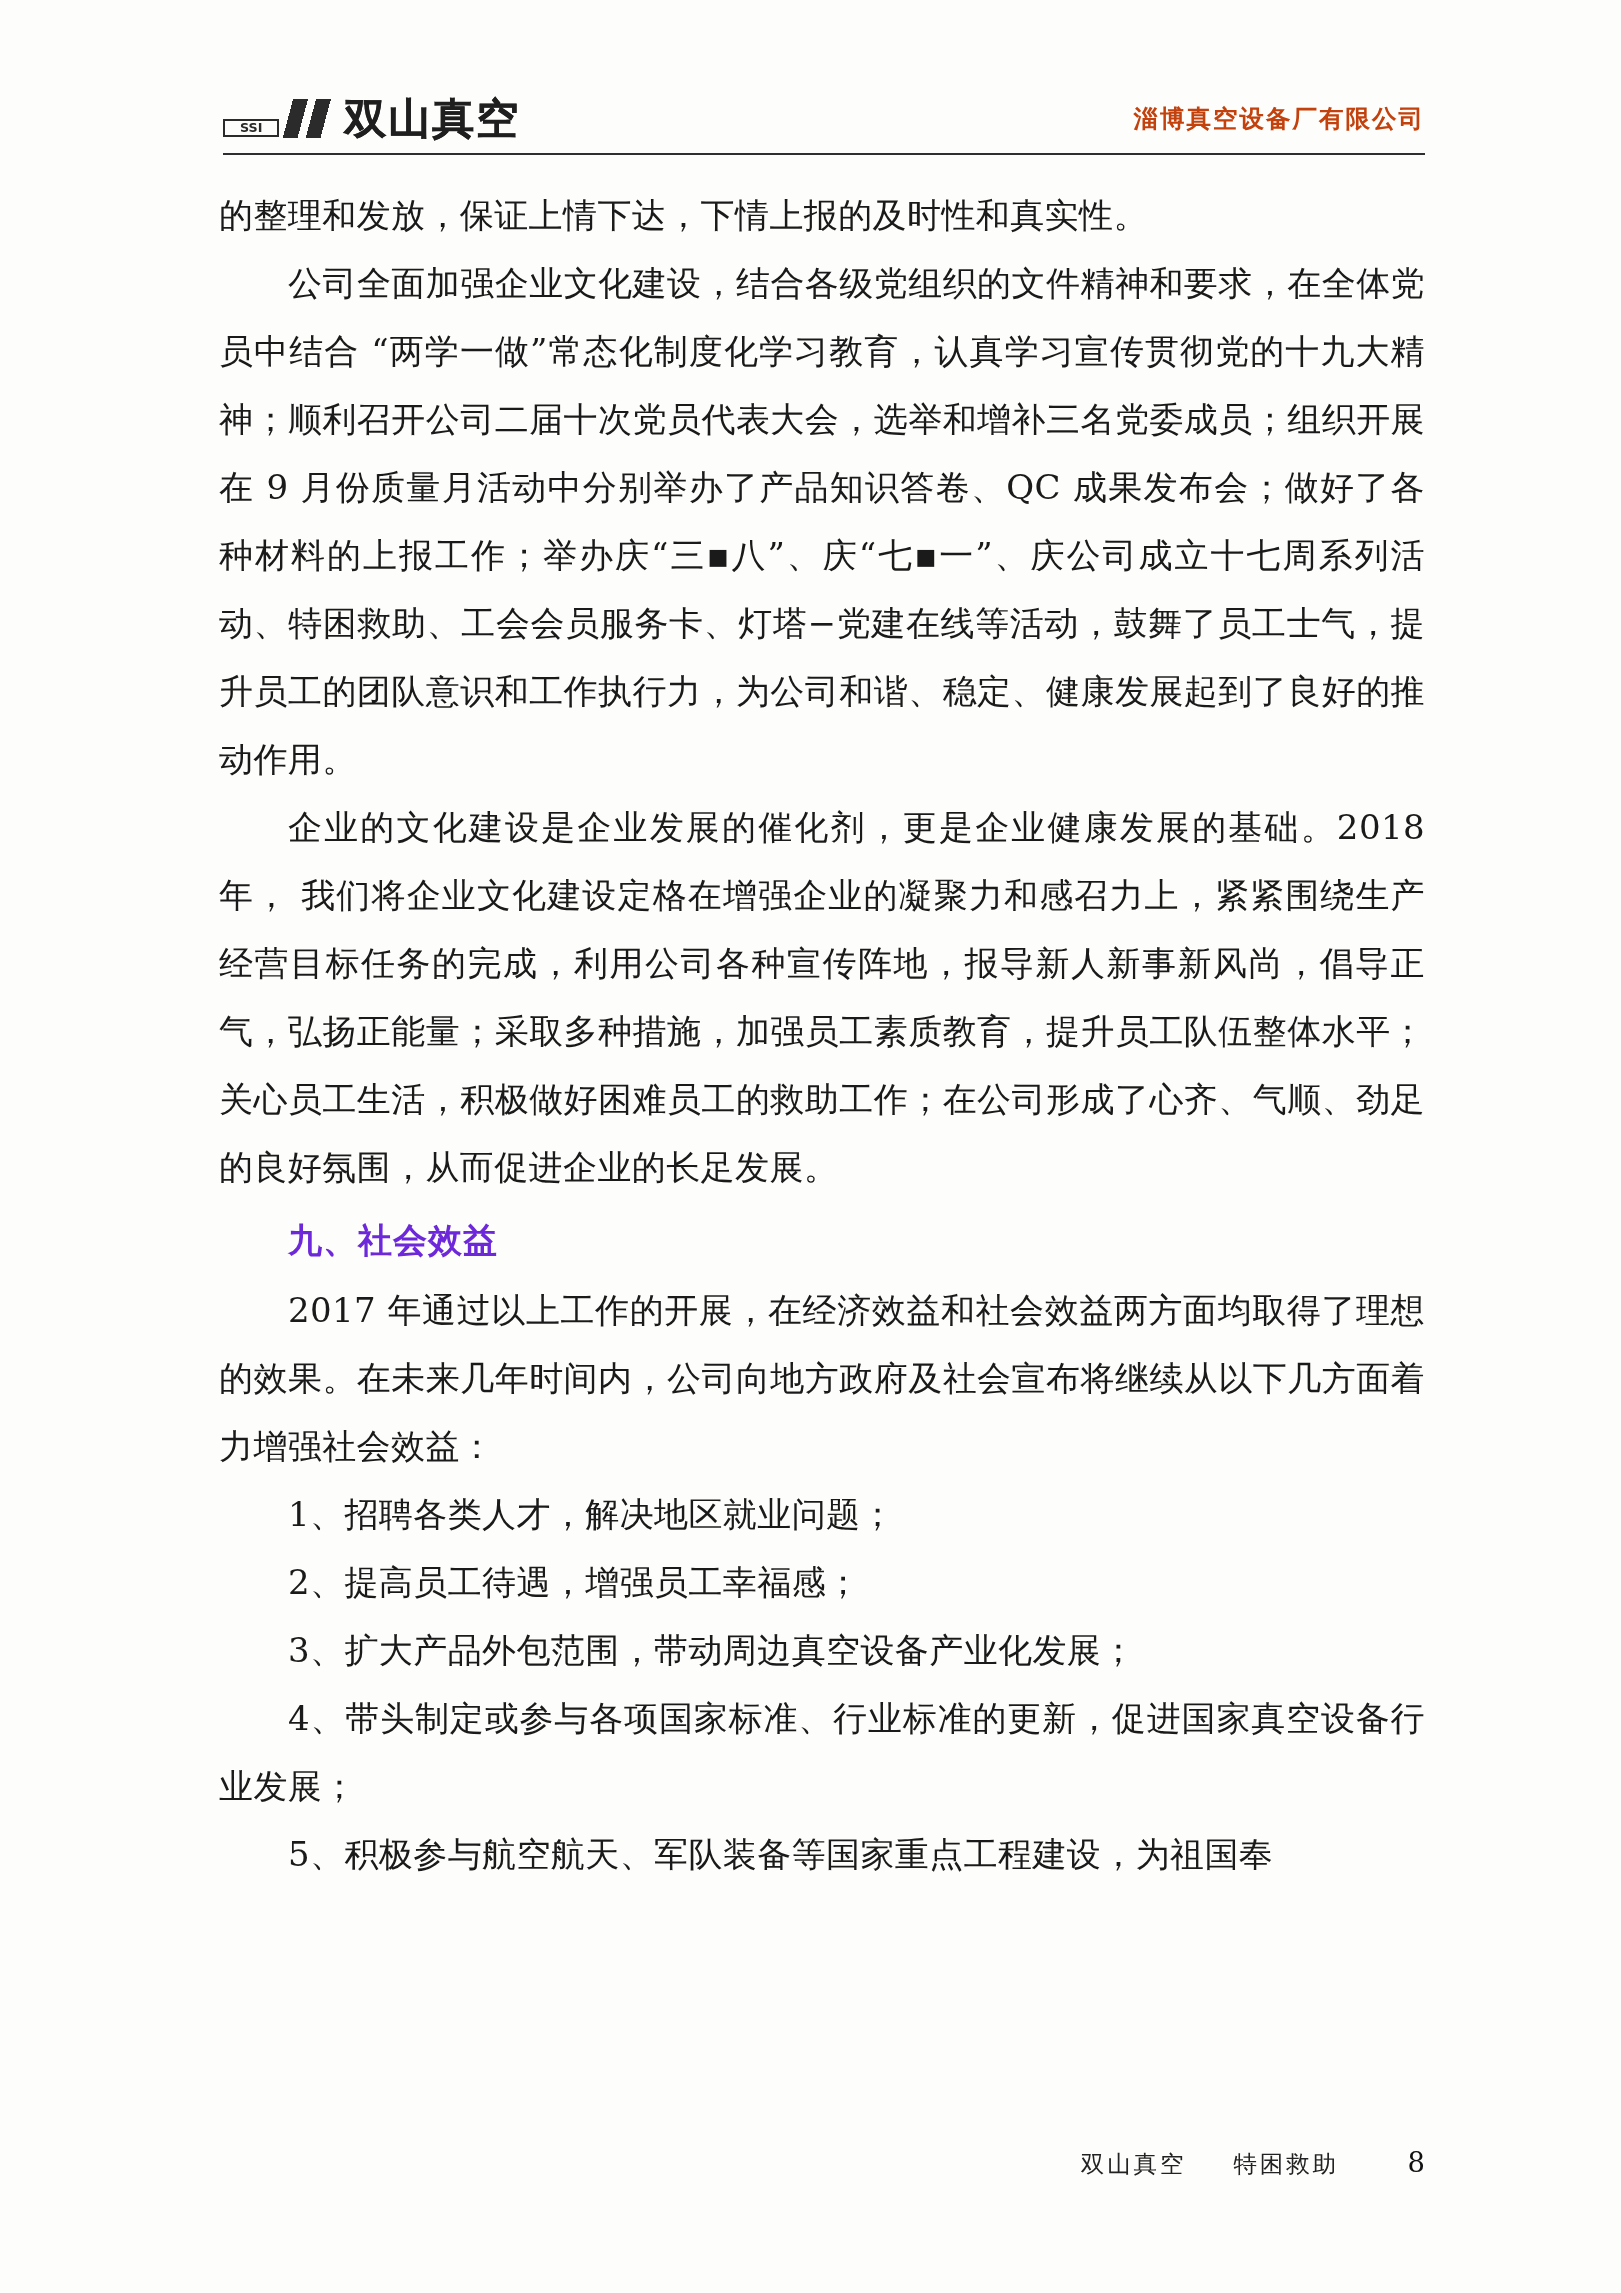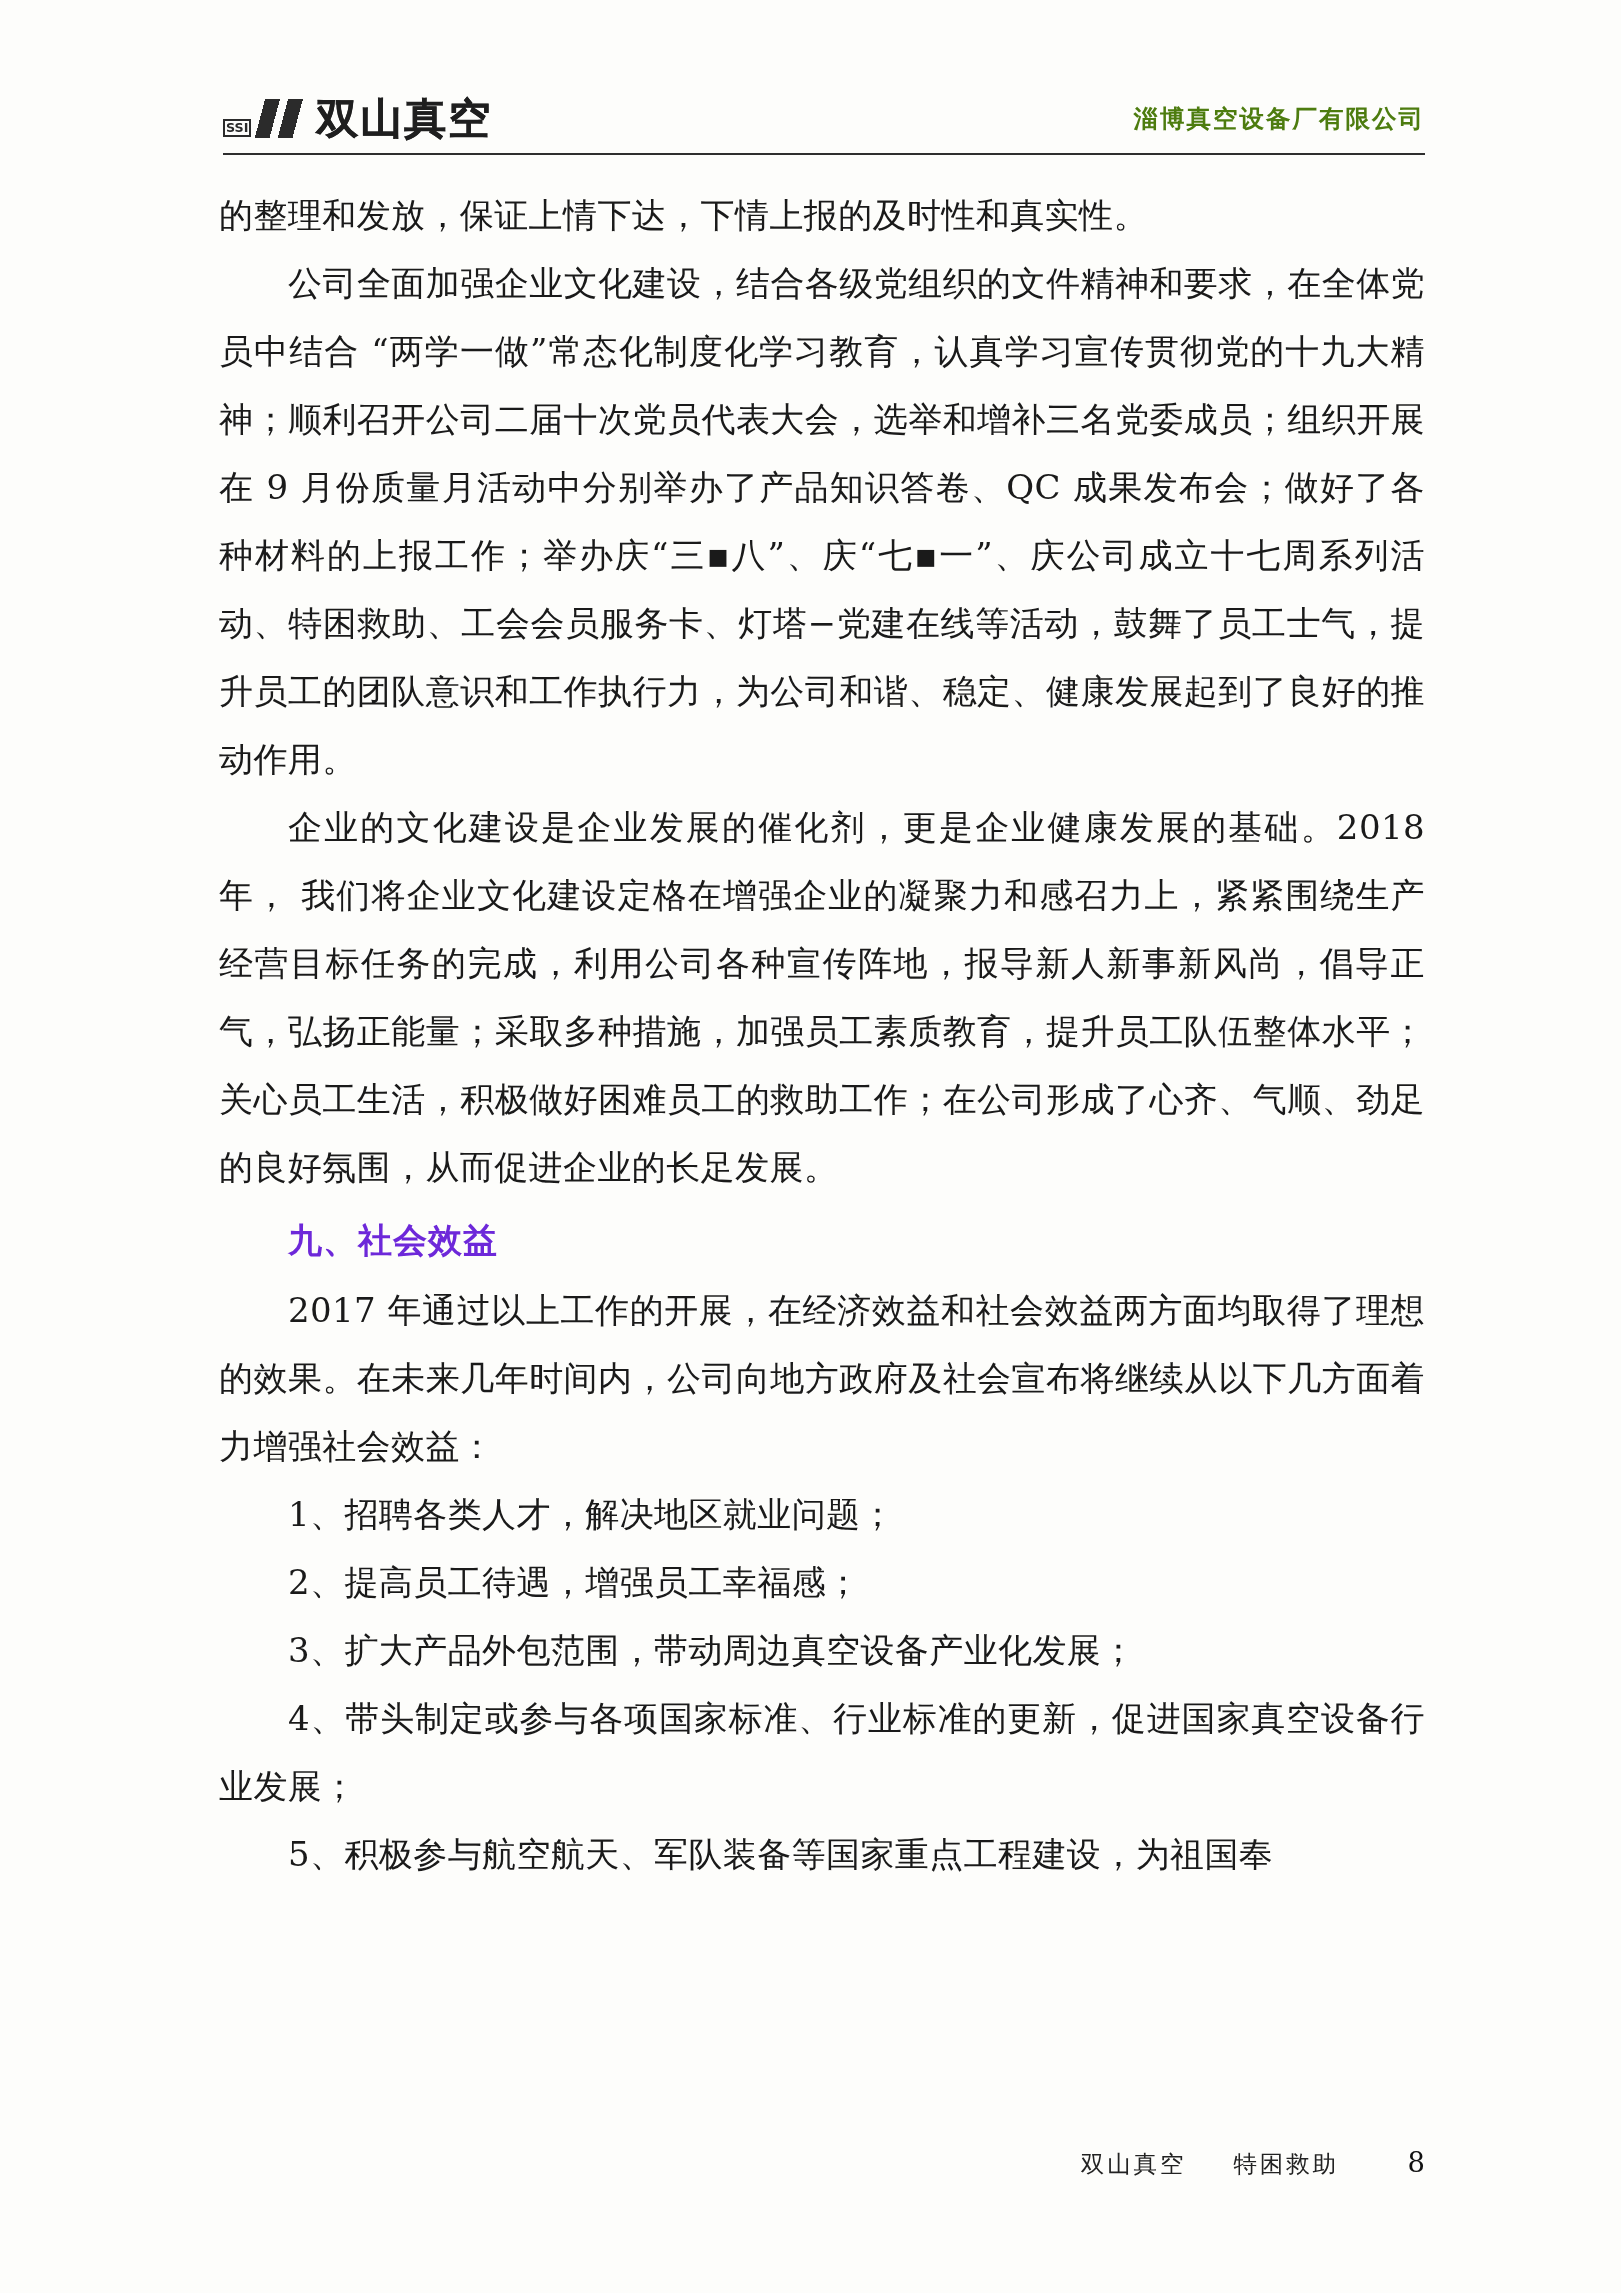--- a/index.html
+++ b/index.html
@@ -39,41 +39,41 @@
     width: 57px;
     height: 39px;
     background: linear-gradient(105deg, transparent 0 18%, #2b2b2b 18% 40%, transparent 40% 52%, #2b2b2b 52% 74%, transparent 74% 100%);
   }
   .logo-badge {
     font-family: "DejaVu Sans", sans-serif;
     font-size: 12.7px;
     font-weight: bold;
     color: #2b2b2b;
     border: 2px solid #2b2b2b;
-    padding: 0 1px;
+    padding: 0 15px;
     line-height: 14.7px;
     margin-right: -3.9px;
     align-self: flex-end;
     margin-bottom: 3.9px;
   }
   .logo-text {
     font-family: "DejaVu Sans", sans-serif;
     font-size: 42px;
     font-weight: bold;
     letter-spacing: 2px;
     color: #1f1f1f;
     line-height: 45px;
     -webkit-text-stroke: 0.4px #1f1f1f;
   }
   .company {
     font-family: "DejaVu Serif", "Liberation Serif", serif;
     font-size: 24.5px;
     font-weight: bold;
     letter-spacing: 2px;
-    color: #4d7c0f;
+    color: #c2410c;
     margin-bottom: 9.8px;
   }
   .header-rule {
     position: absolute;
     left: 223px;
     top: 153px;
     width: 1202px;
     height: 0;
     border-top: 2px solid #2e2e2e;
   }

